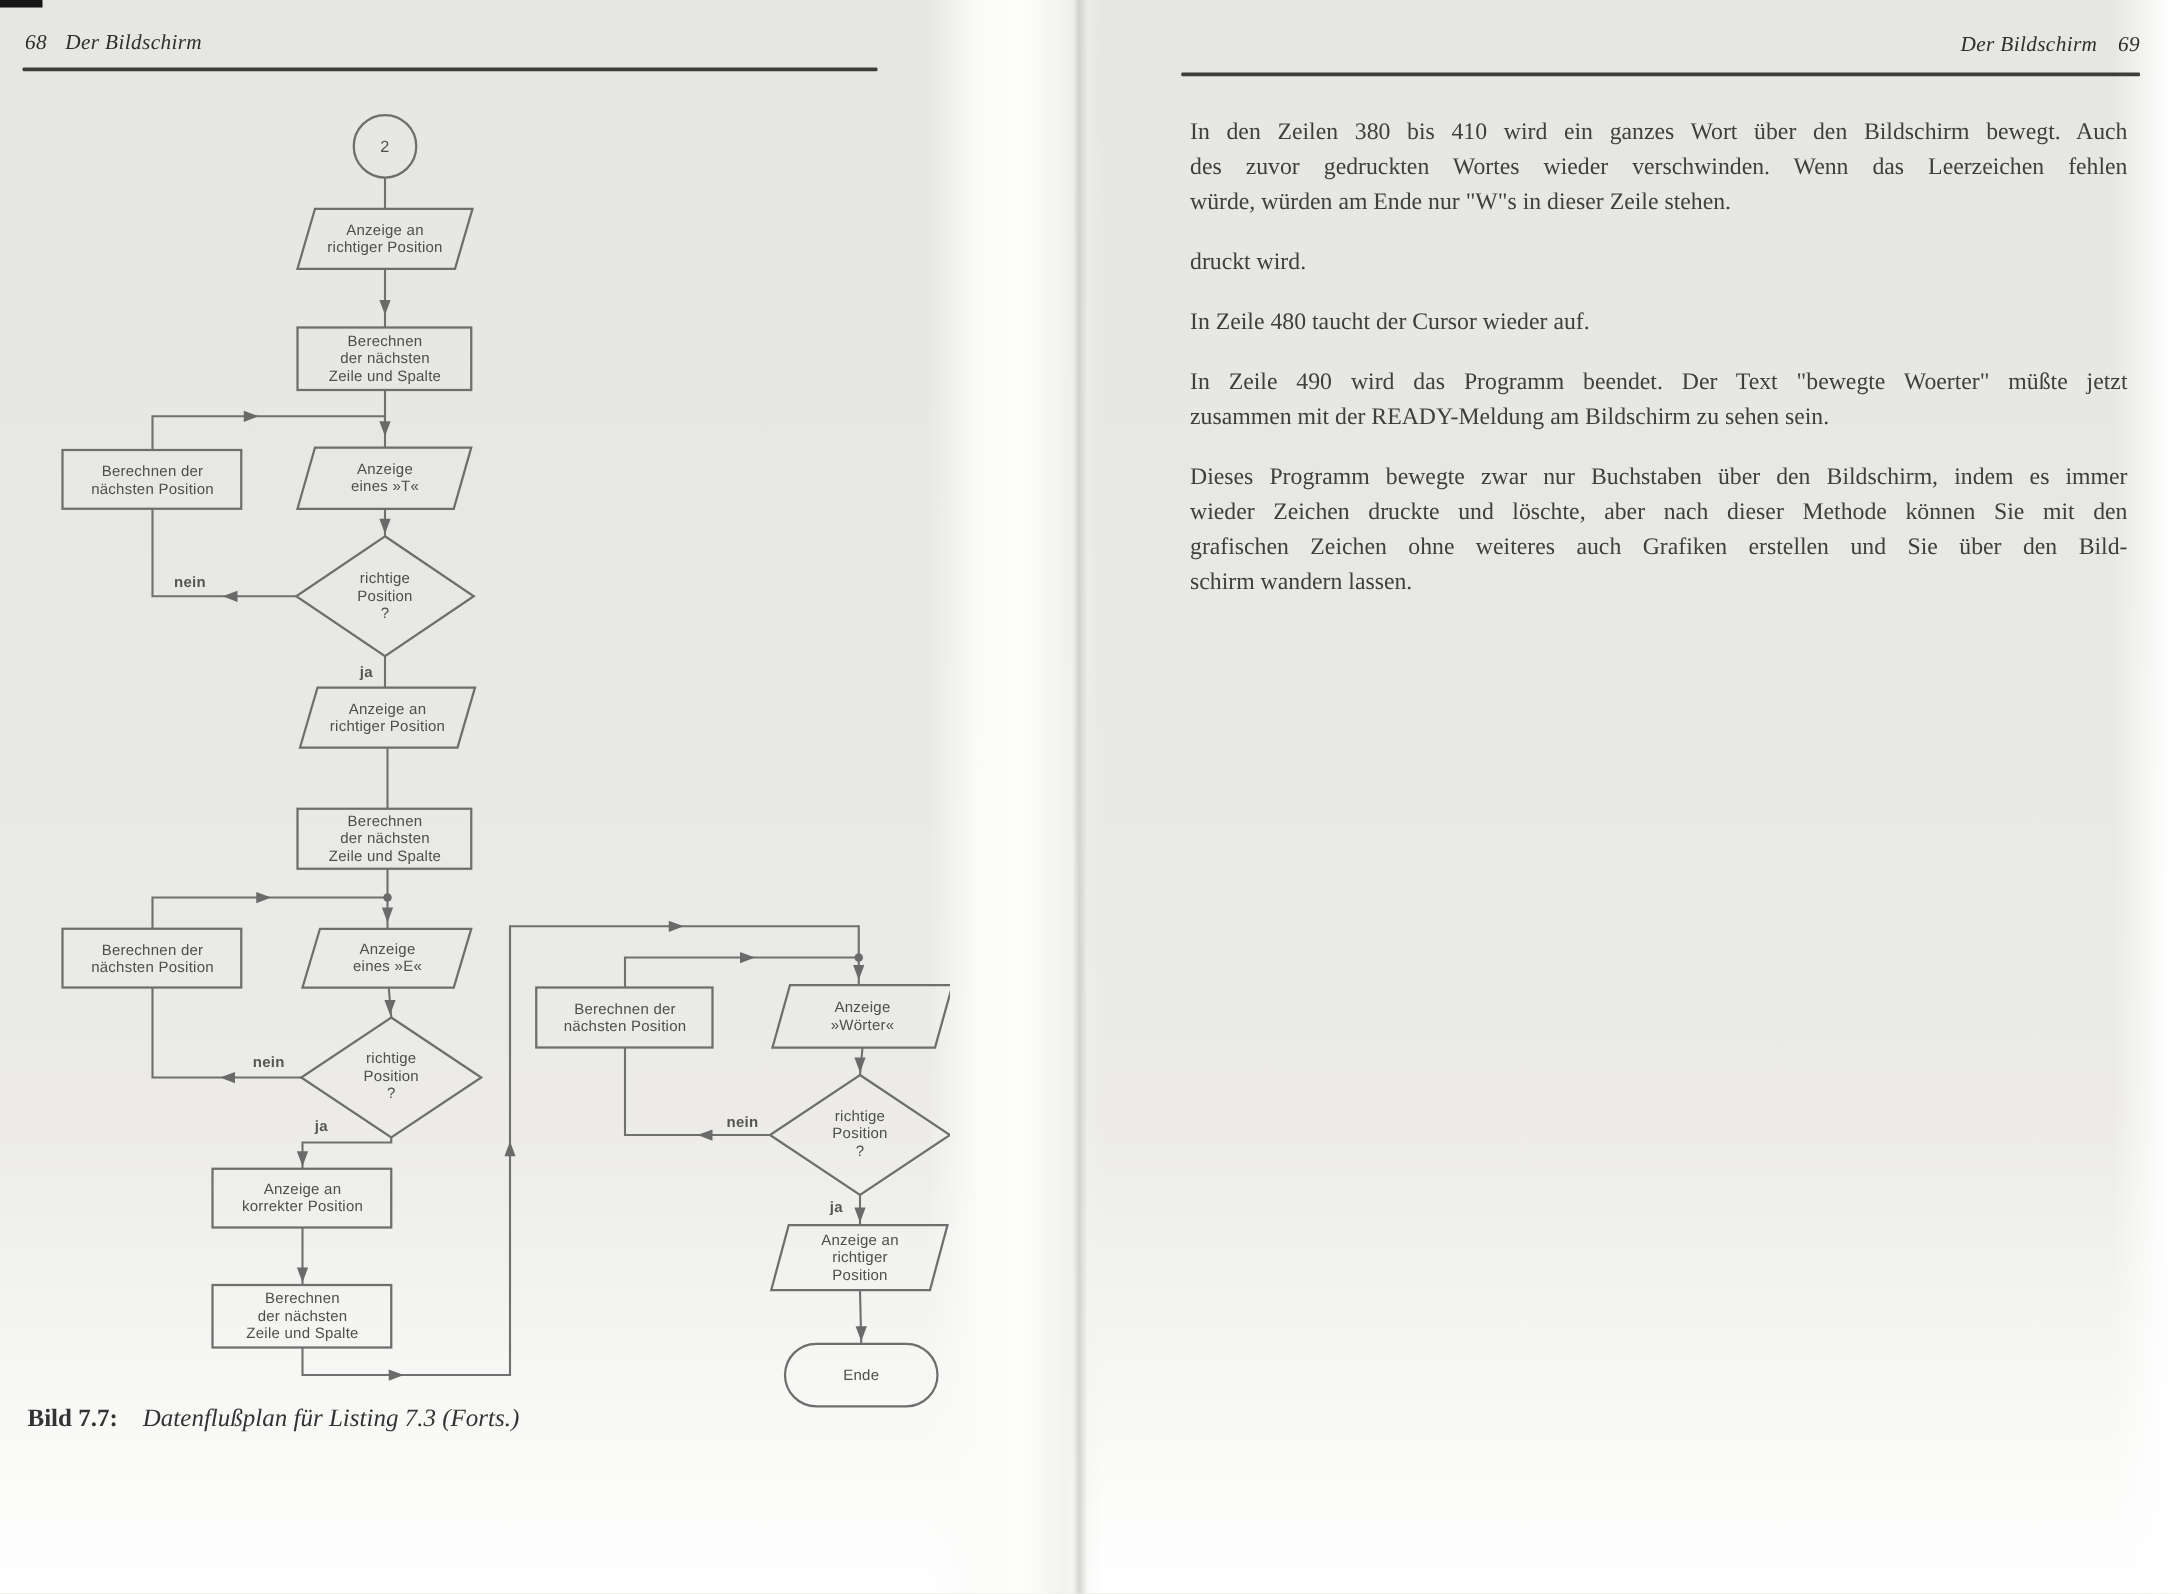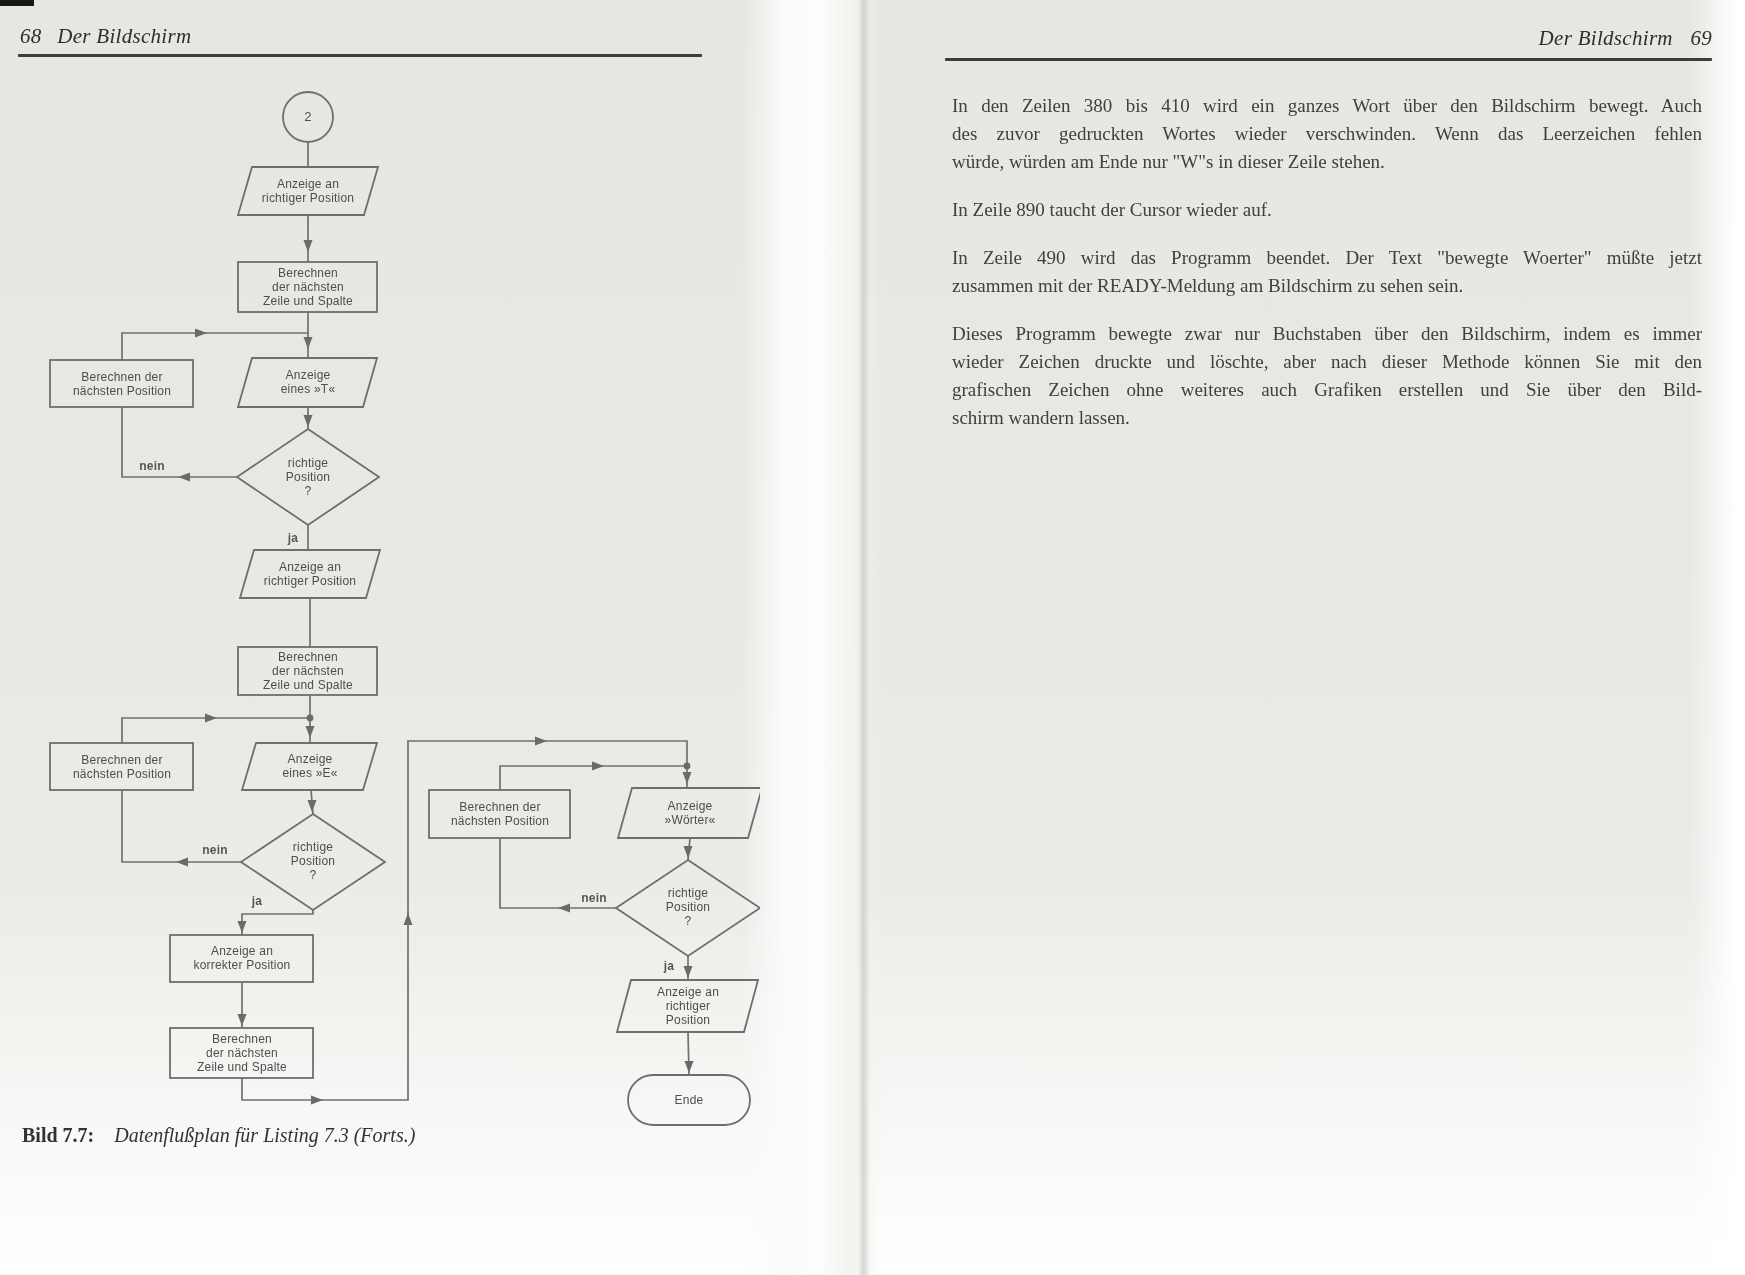--- a/index.html
+++ b/index.html
@@ -17,21 +17,21 @@
     position:absolute; left:858px; top:0; width:12px; height:100%; opacity:.65;
     background:linear-gradient(to right, rgba(201,201,197,0) 0%, #c3c3bf 45%, rgba(201,201,197,0) 100%);
   }
   .right-edge-fade {
     position:absolute; right:0; top:0; width:55px; height:100%;
     background:linear-gradient(to right, rgba(255,255,255,0), #ffffff 85%);
   }
   .corner-mark { position:absolute; left:0; top:0; width:34px; height:6px; background:#161616; }
 
   
-  .page-head { position:absolute; font-style:italic; font-size:21px; color:#2e2e2e; letter-spacing:.3px; }
+  .page-head { position:absolute; font-style:italic; font-size:17px; color:#2e2e2e; letter-spacing:.3px; }
   .page-head .pgnum { font-style:italic; margin-right:10px; }
   .page-head-right { text-align:right; }
   .page-head-right .pgnum { margin:0 0 0 12px; }
   .head-rule { position:absolute; height:3px; background:#3d3d3d; border-radius:1px; }
 
   
   .flowchart { position:absolute; left:0; top:0; width:760px; height:1165px; }
   .flowchart svg { position:absolute; left:0; top:0; }
   .lbl {
     position:absolute; transform:translate(-50%,-50%); text-align:center;
@@ -200,23 +200,24 @@
     <span class="cap-label">Bild 7.7:</span><span class="cap-text">Datenflußplan für Listing 7.3 (Forts.)</span>
   </div>
 
   <div class="body-text">
     <div class="para">
         <div class="para-line">In den Zeilen 380 bis 410 wird ein ganzes Wort über den Bildschirm bewegt. Auch</div>
         <div class="para-line">des zuvor gedruckten Wortes wieder verschwinden. Wenn das Leerzeichen fehlen</div>
         <div class="para-line para-last">würde, würden am Ende nur "W"s in dieser Zeile stehen.</div>
       </div>
     <div class="para">
-      </div>
-    <div class="para">
-        <div class="para-line para-last">In Zeile 890 taucht der Cursor wieder auf.</div>
+        <div class="para-line para-last">druckt wird.</div>
+      </div>
+    <div class="para">
+        <div class="para-line para-last">In Zeile 480 taucht der Cursor wieder auf.</div>
       </div>
     <div class="para">
         <div class="para-line">In Zeile 490 wird das Programm beendet. Der Text "bewegte Woerter" müßte jetzt</div>
         <div class="para-line para-last">zusammen mit der READY-Meldung am Bildschirm zu sehen sein.</div>
       </div>
     <div class="para">
         <div class="para-line">Dieses Programm bewegte zwar nur Buchstaben über den Bildschirm, indem es immer</div>
         <div class="para-line">wieder Zeichen druckte und löschte, aber nach dieser Methode können Sie mit den</div>
         <div class="para-line">grafischen Zeichen ohne weiteres auch Grafiken erstellen und Sie über den Bild-</div>
         <div class="para-line para-last">schirm wandern lassen.</div>

